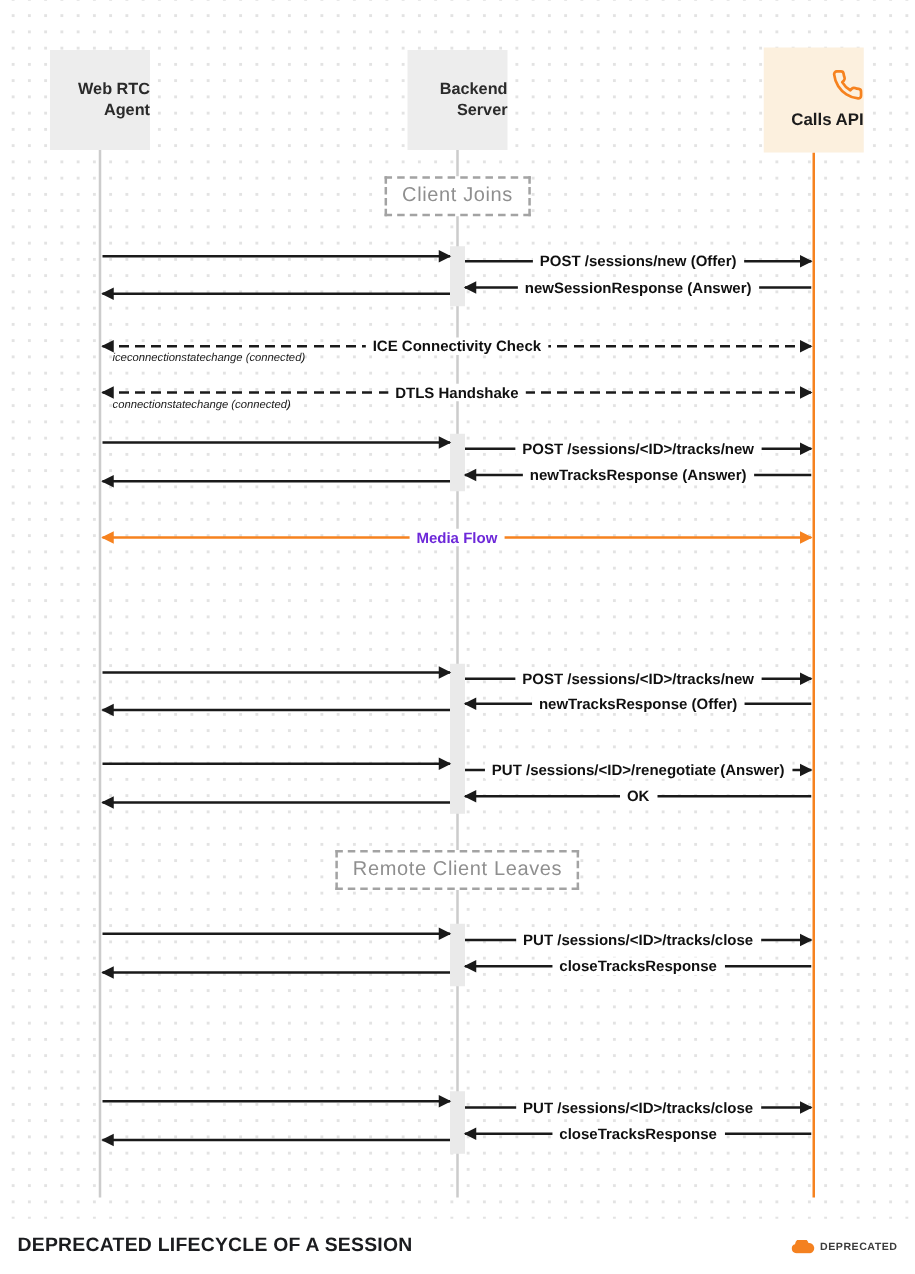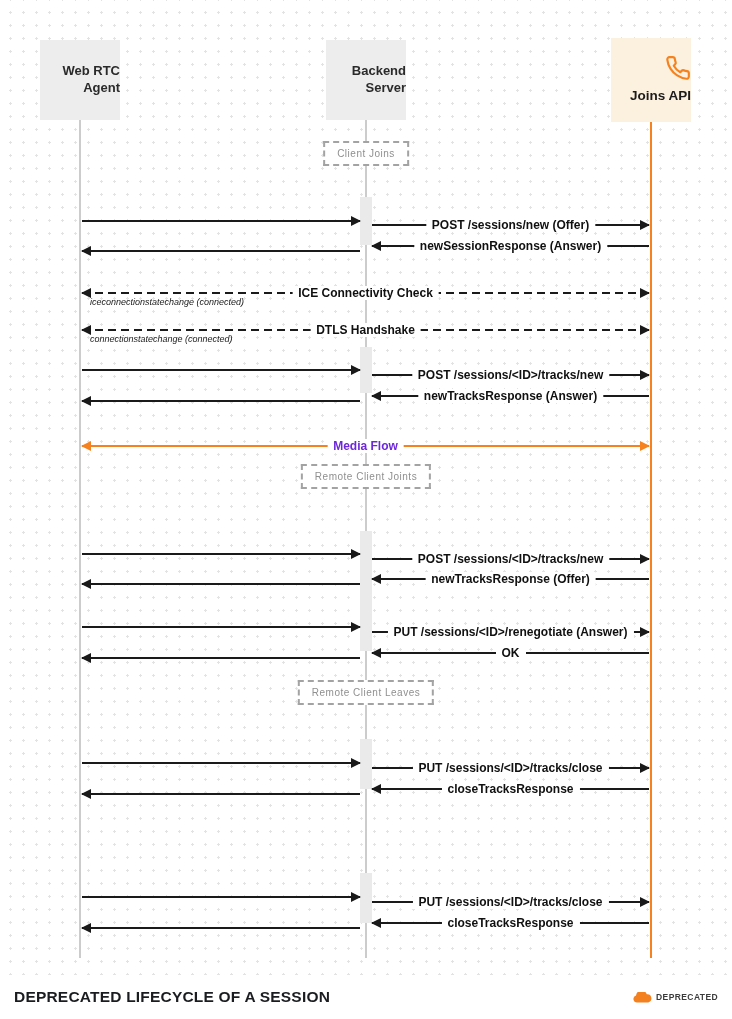--- a/index.html
+++ b/index.html
@@ -15,23 +15,23 @@
     position:absolute; top:40px; width:80px; height:80px; z-index:3;
     display:flex; flex-direction:column; align-items:flex-end; justify-content:center; text-align:center;
   }
   .actor-line { font-size:13px; font-weight:700; color:#2a2a2a; line-height:1.3; }
   .actor-calls { top:38px; height:84px; }
   .actor-calls .actor-line { font-size:13.5px; color:#1c1c1c; }
   .actor-icon { line-height:0; margin-bottom:6px; }
   .section-box {
     position:absolute; left:366px; transform:translateX(-50%); z-index:3;
     background:#fff; border:2px dashed #a3a3a3; color:#8f8f8f;
-    font-size:10px; font-weight:500; letter-spacing:.5px; padding:5px 12px; white-space:nowrap;
+    font-size:16px; font-weight:500; letter-spacing:.5px; padding:5px 12px; white-space:nowrap;
   }
-  .msg { position:absolute; height:2px; color:#1a1a1a; background:#1a1a1a; z-index:2;margin-top:16px; }
+  .msg { position:absolute; height:2px; color:#1a1a1a; background:#1a1a1a; z-index:2; }
   .msg.dashed { background:repeating-linear-gradient(to right, #1a1a1a 0 8px, transparent 8px 13px); }
   .msg.media  { background:#f6821f; color:#f6821f; }
   .head { position:absolute; width:0; height:0; top:50%; transform:translateY(-50%); }
   .head-r { right:-1px; border-left:10px solid; border-top:5px solid transparent; border-bottom:5px solid transparent; }
   .head-l { left:-1px;  border-right:10px solid; border-top:5px solid transparent; border-bottom:5px solid transparent; }
   .mlabel {
     position:absolute; left:50%; top:50%; transform:translate(-50%,-50%);
     background:#fff; padding:0 6px; font-size:12px; font-weight:700; color:#101010; white-space:nowrap;
   }
   .msg.media .mlabel { color:#6d28d9; }
@@ -73,24 +73,23 @@
       <div class="actor-line">Agent</div>
     </div>
     <div class="actor actor-backend" style="left: 326px; background: rgb(237, 237, 237);">
       <div class="actor-line">Backend</div>
       <div class="actor-line">Server</div>
     </div>
     <div class="actor actor-calls" style="left: 611px; background: rgb(252, 240, 222);">
       <div class="actor-icon"><svg viewBox="0 0 24 24" width="26" height="26" fill="none" stroke="#f6821f" stroke-width="2" stroke-linecap="round" stroke-linejoin="round">
           <path d="M22 16.92v3a2 2 0 0 1-2.18 2 19.79 19.79 0 0 1-8.63-3.07 19.5 19.5 0 0 1-6-6 19.79 19.79 0 0 1-3.07-8.67A2 2 0 0 1 4.11 2h3a2 2 0 0 1 2 1.72 12.84 12.84 0 0 0 .7 2.81 2 2 0 0 1-.45 2.11L8.09 9.91a16 16 0 0 0 6 6l1.27-1.27a2 2 0 0 1 2.11-.45 12.84 12.84 0 0 0 2.81.7A2 2 0 0 1 22 16.92z"></path>
         </svg></div>
-      <div class="actor-line">Joins API</div>
+      <div class="actor-line">Calls API</div>
     </div>
     <div class="section-box" style="top: 141px;">Client Joins</div>
-    <div class="section-box" style="top: 464px;">Remote Client Joints</div>
     <div class="section-box" style="top: 680px;">Remote Client Leaves</div>
     <div class="msg solid" style="left: 82px; top: 204px; width: 278px;">
       <div class="head head-r"></div>
     </div>
     <div class="msg solid" style="left: 372px; top: 208px; width: 277px;">
       <div class="head head-r"></div>
       <div class="mlabel">POST /sessions/new (Offer)</div>
     </div>
     <div class="msg solid" style="left: 372px; top: 229px; width: 277px;">
       <div class="head head-l"></div>

